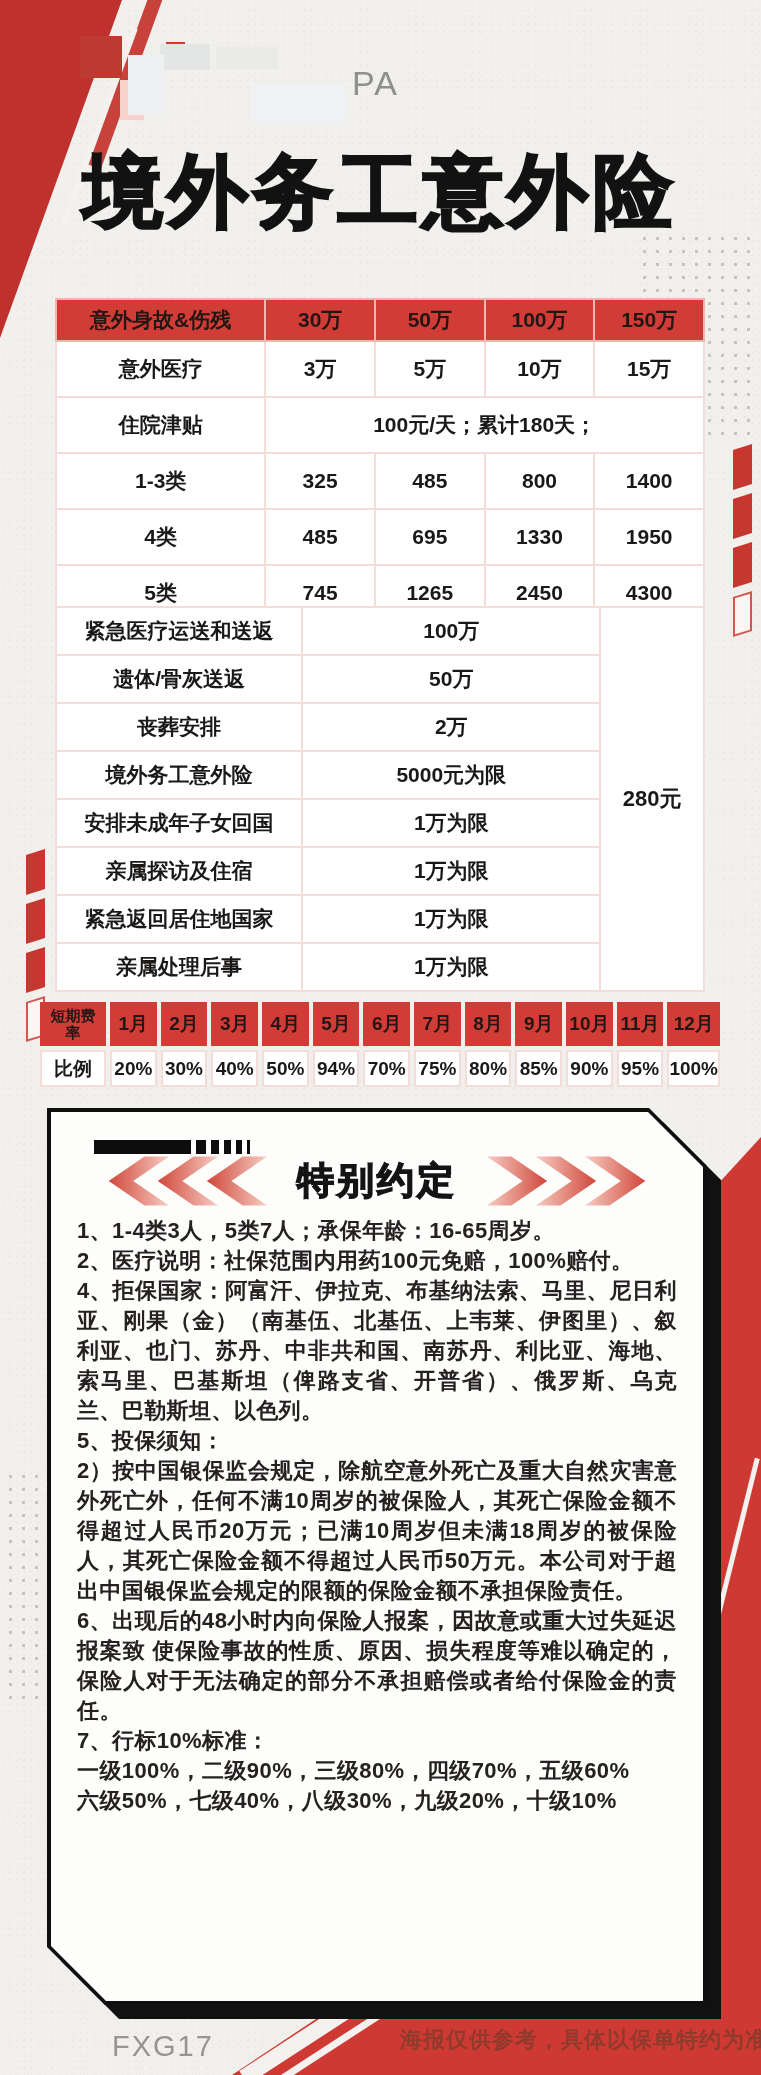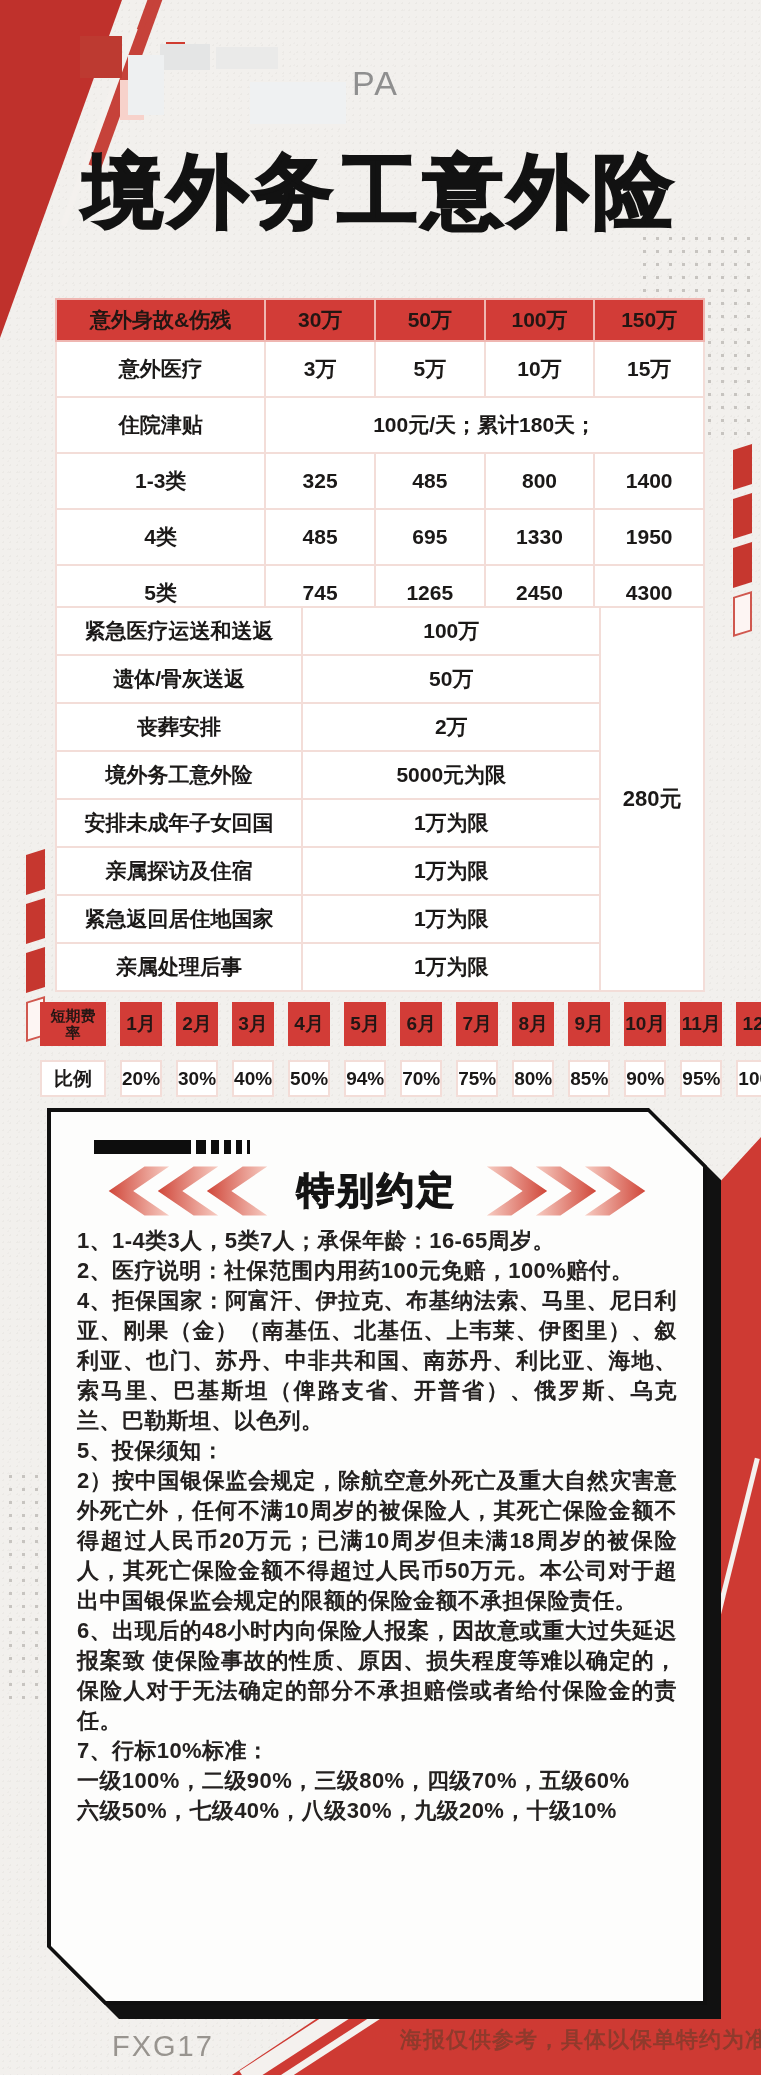--- a/index.html
+++ b/index.html
@@ -59,21 +59,21 @@
   .tbl-a tr.hdr { height:42px; }
   .tbl-a tr.hdr td { background:#d23c37; border-color:#efb6b1; color:#231613; }
   .tbl-a tr.sec { height:35px; }
   .tbl-a tr.sec td { font-size:20px; }
   .tbl-b { left:55px; top:606px; width:650px; }
   .tbl-b tr { height:48px; }
   .tbl-b td.price { font-size:22px; }
 
   
   .rate { position:absolute; left:40px; top:1002px; width:680px; z-index:2;
-    display:grid; grid-template-columns:66px repeat(12, 1fr); gap:14px;border-radius:6px; }
+    display:grid; grid-template-columns:66px repeat(12, 1fr); gap:4px;border-radius:6px; }
   .rate .rc { display:flex; align-items:center; justify-content:center;
     font-weight:700; color:#1b1918; }
   .rate .hd { background:#d23c37; height:44px; font-size:19px; color:#241614; }
   .rate .hd.corner { font-size:15px; line-height:1.15; text-align:center; padding:0 6px; }
   .rate .bd { background:#fff; border:2px solid #f3ddd8; height:37px; font-size:19px; }
 
   
   .red-panel { position:absolute; inset:0; z-index:1; background:#ce3a33;
     clip-path:polygon(706px 1197px, 761px 1137px, 761px 2075px, 232px 2075px, 319px 2017px, 706px 2017px); }
   .band-stripe { position:absolute; background:#f4f1ee; z-index:2; }
@@ -85,21 +85,21 @@
   .box { position:absolute; left:47px; top:1108px; width:660px; height:897px;
     background:#0f0f0f; z-index:3;
     clip-path:polygon(0 0, calc(100% - 58px) 0, 100% 58px, 100% 100%, 58px 100%, 0 calc(100% - 58px)); }
   .box-inner { position:absolute; inset:4px; background:#fdfdfc;
     clip-path:polygon(0 0, calc(100% - 55px) 0, 100% 55px, 100% 100%, 55px 100%, 0 calc(100% - 55px)); }
 
   .barcode { display:flex; align-items:stretch; height:14px; margin:28px 0 0 43px; }
   .barcode .solid { width:97px; background:#0d0d0d; }
   .barcode .st { background:#0d0d0d; margin-left:5px; }
 
-  .terms-head { display:flex; align-items:center; justify-content:center; gap:26px; margin-top:12px; }
+  .terms-head { display:flex; align-items:center; justify-content:center; gap:26px; margin-top:2px; }
   .terms-title { font-size:37px; font-weight:900; color:#141414; letter-spacing:3px;
     -webkit-text-stroke:1.4px #141414; }
   .chev { display:block; }
 
   .terms { margin:10px 26px 0 26px; }
   .terms p { font-size:22px; line-height:30px; color:#242120; font-weight:600;
     letter-spacing:.4px; text-align:justify; }
 
   
   .fxg { position:absolute; left:112px; top:2030px; z-index:2; font-size:29px;

